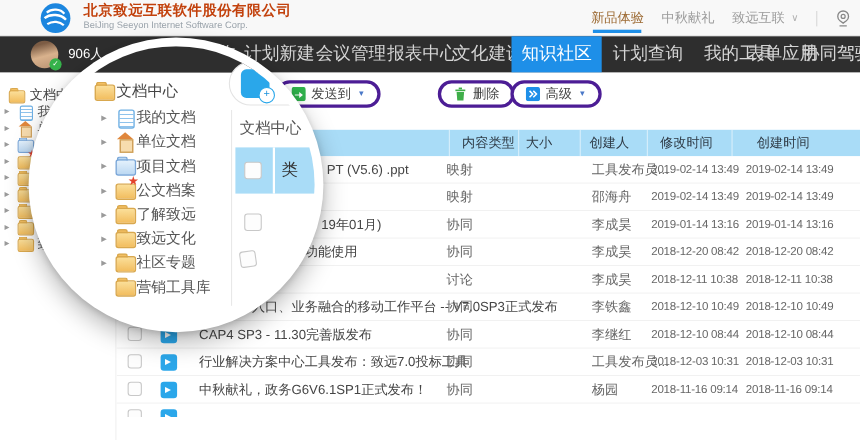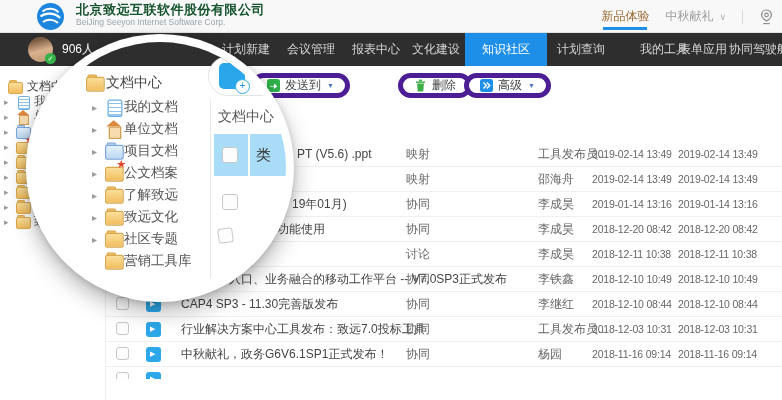--- a/index.html
+++ b/index.html
@@ -4,39 +4,39 @@
 <style>
   *{box-sizing:border-box;margin:0;padding:0}
   html,body{background:#e9e9e9}
   .screen{position:relative;width:782px;height:400px;overflow:hidden;background:#fff;
     font-family:"Liberation Sans","DejaVu Sans",sans-serif;-webkit-font-smoothing:antialiased}
 
   
   .topbar{position:absolute;left:0;top:0;right:0;height:33px;background:#f8f8f8;border-bottom:1px solid #e2e2e2}
   .logo{position:absolute;left:36px;top:2px;width:29px;height:29px}
   .company{position:absolute;left:76px;top:3px;line-height:1.15}
-  .company .cn{font-size:13px;font-weight:bold;color:#14532d;letter-spacing:.5px}
+  .company .cn{font-size:13px;font-weight:bold;color:#c2410c;letter-spacing:.5px}
   .company .en{font-size:8.5px;color:#9aa3ab}
   .toplinks{position:absolute;right:8px;top:0;height:33px;display:flex;align-items:center;gap:16px}
   .toplink{position:relative;font-size:12px;color:#9b9b9b;height:33px;line-height:33px;cursor:pointer}
   .toplink.hot{color:#9c6a33}
   .toplink.hot::after{content:"";position:absolute;left:2px;right:2px;bottom:3px;height:3px;background:#1e8fe8}
   .chev{font-size:9px;color:#b0b0b0;margin-left:-10px}
   .tl-sep{width:1px;height:14px;background:#d8d8d8}
 
   
   .nav{position:absolute;left:0;top:33px;right:0;height:33px;background:#2e2e2e}
   .avatar{position:absolute;left:28px;top:4px;width:25px;height:25px;border-radius:50%;
     background:linear-gradient(165deg,#7c5c44 18%,#d9b28d 55%,#b99272)}
   .badge{position:absolute;right:-3px;bottom:-2px;width:11px;height:11px;border-radius:50%;background:#35b24a;
     color:#fff;font-size:7px;line-height:11px;text-align:center}
   .people{position:absolute;left:62px;top:0;line-height:33px;font-size:12px;color:#fff}
   .applogo{position:absolute;left:126px;top:4px;width:25px;height:25px;border-radius:50%;background:#4a4a4a;
     color:#fff;font-size:13px;font-weight:bold;text-align:center;line-height:25px}
-  .tab{position:absolute;top:0;line-height:33px;font-size:12px;color:#d6d6d6;white-space:nowrap;cursor:pointer}
+  .tab{position:absolute;top:0;line-height:33px;font-size:16px;color:#d6d6d6;white-space:nowrap;cursor:pointer}
   .tab.active{background:#1e8fe8;color:#fff;text-align:center}
 
   
   .sidebar{position:absolute;left:0;top:66px;width:106px;bottom:0;background:#fff;border-right:1px solid #ececec}
   .t-root{position:absolute;left:8px;top:12px;display:flex;align-items:center;gap:5px;font-size:12px;color:#444;white-space:nowrap}
   .t-item{position:absolute;left:4px;display:flex;align-items:center;gap:4px;font-size:12px;color:#555;white-space:nowrap}
   .arr{font-size:9px;color:#9a9a9a;width:8px}
 
   
   .ic{position:relative;display:inline-block;width:14px;height:12px;flex:0 0 14px}
@@ -46,21 +46,21 @@
     repeating-linear-gradient(#fff 0 2px,#8fc3ec 2px 3px);border:1px solid #6fb0e4;border-radius:2px}
   .ic-home::before{content:"";position:absolute;left:1px;top:-1px;width:0;height:0;border-left:6px solid transparent;border-right:6px solid transparent;border-bottom:5px solid #e0873c}
   .ic-home::after{content:"";position:absolute;left:3px;top:4px;width:8px;height:8px;background:#f7dcae;border:1px solid #cfa05a}
   .ic-proj::before{content:"";position:absolute;left:1px;top:-1px;width:6px;height:3px;background:#bcd8f2;border:1px solid #7aa7d9;border-bottom:none;border-radius:2px 2px 0 0}
   .ic-proj::after{content:"";position:absolute;left:0;top:1px;width:13px;height:10px;background:linear-gradient(#e4f1fc,#bcd8f2);border:1px solid #7aa7d9;border-radius:2px}
   .ic-star::before{content:"";position:absolute;left:0;top:1px;width:13px;height:10px;background:linear-gradient(#fbdf9a,#f2bd5e);border:1px solid #d9a84e;border-radius:2px}
   .ic-star::after{content:"★";position:absolute;right:-3px;top:-6px;color:#e3432c;font-size:9px}
 
   
   .main{position:absolute;left:106px;top:66px;right:0;bottom:0;background:#fff}
-  .pill{position:absolute;top:7px;height:25px;border:5px solid #4c1d95;border-radius:14px;background:#fff;
+  .pill{position:absolute;top:7px;height:25px;border:3px solid #4c1d95;border-radius:14px;background:#fff;
     display:flex;align-items:center;gap:5px;padding:0 11px;font-size:12px;color:#444;cursor:pointer;white-space:nowrap}
   .caret{font-size:7px;color:#4a78c8;margin-left:1px}
 
   .thead{position:absolute;left:0;right:0;top:52px;height:24px;background:#a9dcf7}
   .h{position:absolute;top:0;line-height:24px;font-size:12px;color:#2e3a45;white-space:nowrap}
   .hd{position:absolute;top:0;bottom:0;width:1px;background:rgba(255,255,255,.55)}
 
   .rows{position:absolute;left:0;right:0;top:76px;height:237px;overflow:hidden}
   .row{position:absolute;left:0;right:0;height:25px;border-bottom:1px solid #f0f0f0;background:#fff}
   .cbx{position:absolute;width:13px;height:13px;border:1px solid #c8c8c8;border-radius:3px;background:#fdfdfd;display:inline-block}
@@ -115,20 +115,21 @@
       <path d="M4.5 14.5 C10 10, 19.5 11, 24 16" stroke="#fff" stroke-width="2.2" fill="none"></path>
       <path d="M7 20 C12 16.5, 18.5 17.5, 22 21" stroke="#fff" stroke-width="2" fill="none"></path>
     </svg>
     <div class="company">
       <div class="cn">北京致远互联软件股份有限公司</div>
       <div class="en">BeiJing Seeyon Internet Software Corp.</div>
     </div>
     <div class="toplinks">
       <span class="toplink hot">新品体验</span>
       <span class="toplink">中秋献礼</span>
+      <span class="toplink">致远互联</span>
       <span class="chev">∨</span>
       <span class="tl-sep"></span>
       <svg width="15" height="16" viewBox="0 0 15 16">
         <path d="M7.5 1C4.7 1 2.6 3.2 2.6 5.9c0 1.8.9 3.1 2 4L7.5 12l2.9-2.1c1.1-.9 2-2.2 2-4C12.4 3.2 10.3 1 7.5 1z" fill="none" stroke="#888" stroke-width="1.2"></path>
         <circle cx="7.5" cy="5.9" r="1.8" fill="none" stroke="#888" stroke-width="1.1"></circle>
         <path d="M4.2 14.6h6.6" stroke="#888" stroke-width="1.1"></path>
       </svg>
     </div>
   </div>
 
@@ -223,20 +224,33 @@
     <div class="pill" style="left:358px">
       <svg width="13" height="13" viewBox="0 0 13 13">
         <rect width="13" height="13" rx="2.5" fill="#1e8fe8"></rect>
         <path d="M3.4 3.6 6.3 6.5 3.4 9.4" stroke="#fff" stroke-width="1.4" fill="none"></path>
         <path d="M6.8 3.6 9.7 6.5 6.8 9.4" stroke="#fff" stroke-width="1.4" fill="none"></path>
       </svg>
       <span>高级</span>
       <span class="caret">▼</span>
     </div>
 
+    <div class="thead">
+      <span class="h" style="left:75px">文档中心</span>
+      <span class="h" style="left:314px">内容类型</span>
+      <span class="h" style="left:372px">大小</span>
+      <span class="h" style="left:430px">创建人</span>
+      <span class="h" style="left:494px">修改时间</span>
+      <span class="h" style="left:582px">创建时间</span>
+      <span class="hd" style="left:302px"></span>
+      <span class="hd" style="left:365px"></span>
+      <span class="hd" style="left:421px"></span>
+      <span class="hd" style="left:482px"></span>
+      <span class="hd" style="left:559px"></span>
+    </div>
 
     <div class="rows">
       <div class="row" style="top:0">
         <span class="cbx"></span>
           <span class="ficon"></span>
         <span class="cell title" style="left:191px">PT (V5.6) .ppt</span>
         <span class="cell c-type">映射</span>
         <span class="cell c-creator">工具发布员...</span>
         <span class="cell c-mod">2019-02-14 13:49</span>
         <span class="cell c-cre">2019-02-14 13:49</span>

